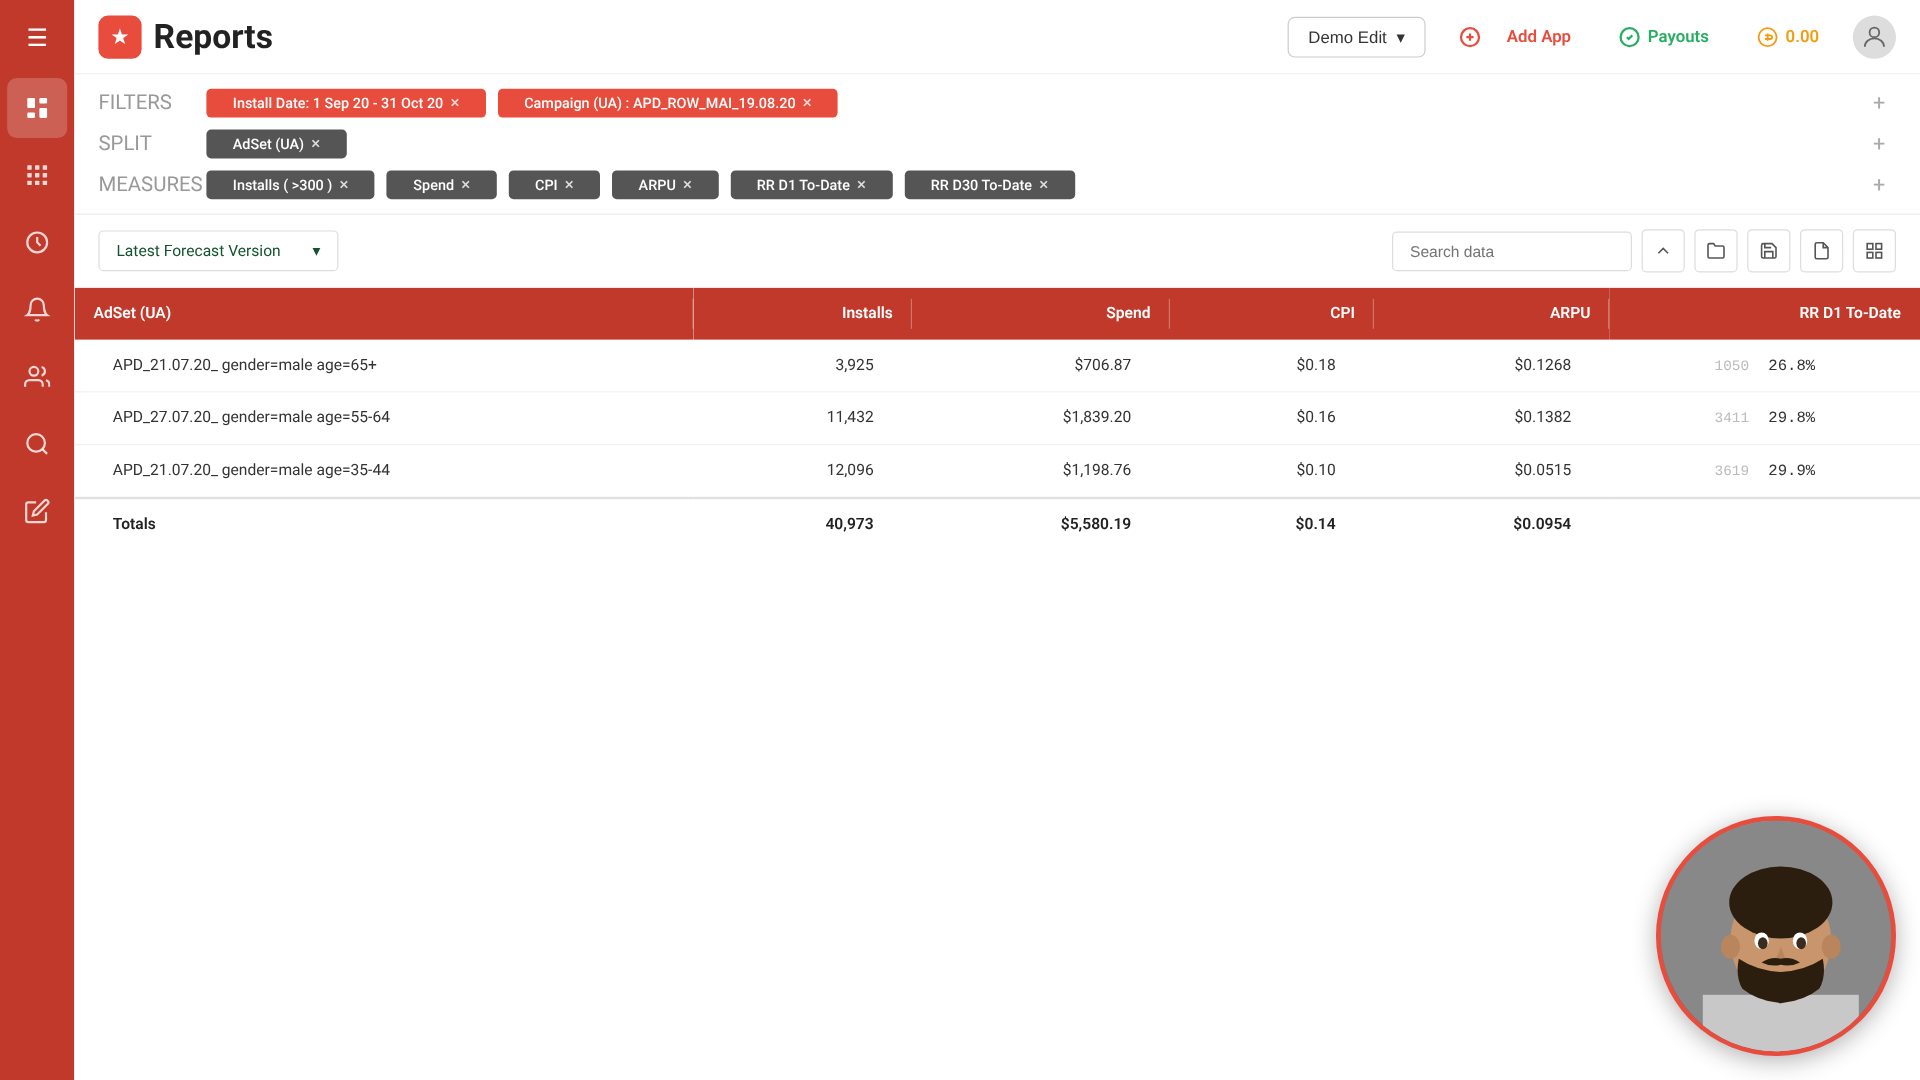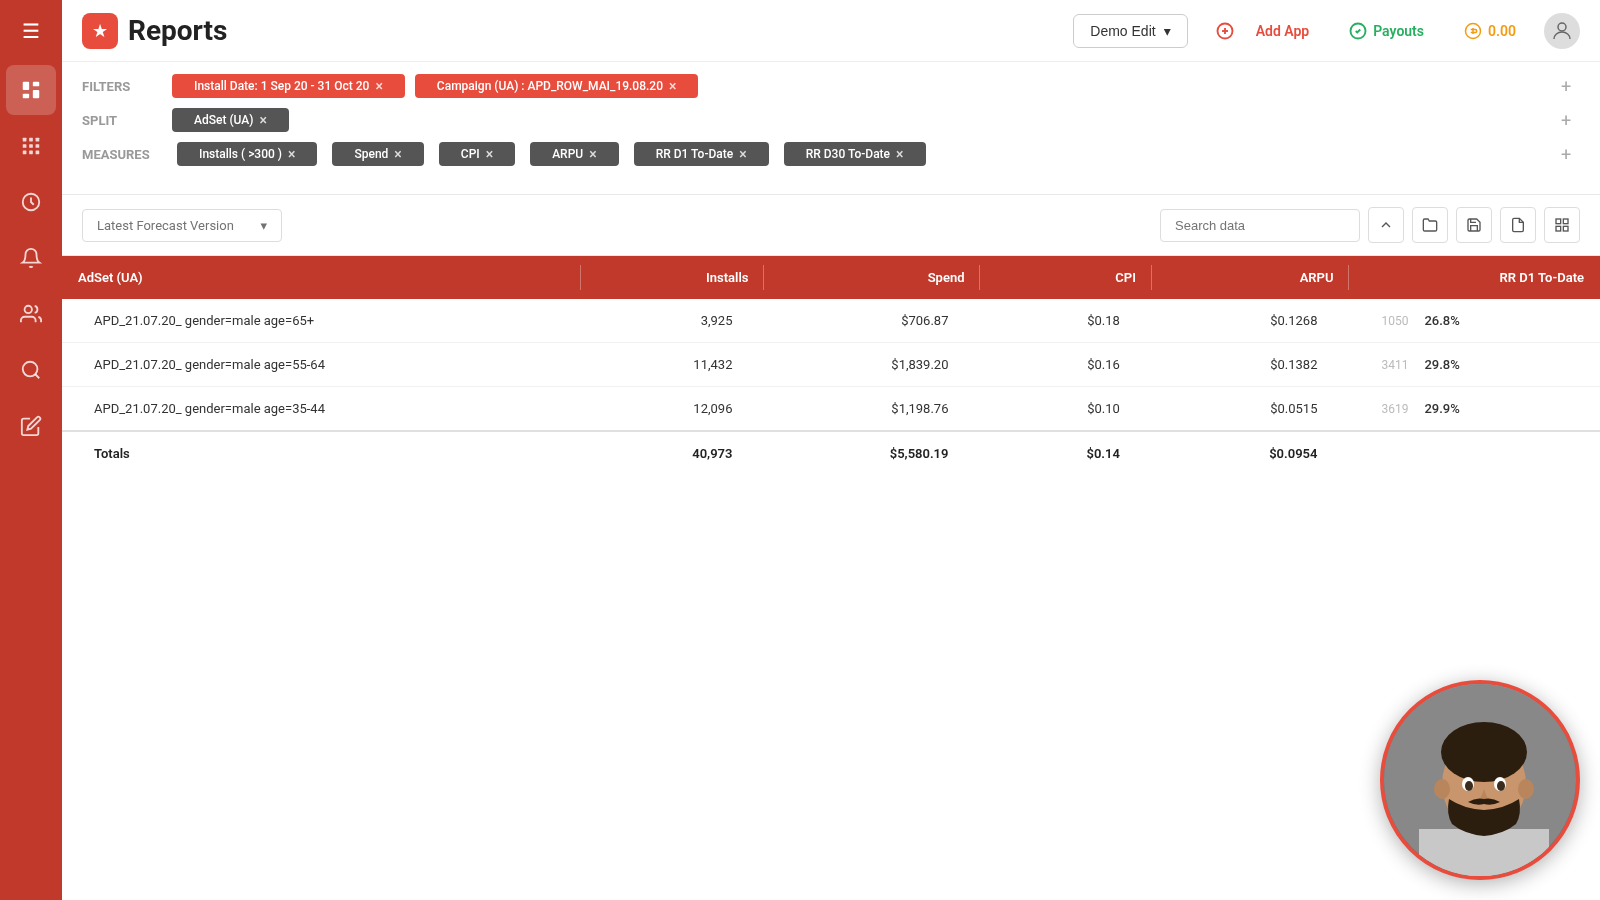--- a/index.html
+++ b/index.html
@@ -158,24 +158,24 @@
       padding: 10px 20px;
       border-bottom: 1px solid #e8e8e8;
       flex-shrink: 0;
     }
     .filter-row {
       display: flex;
       align-items: center;
       gap: 10px;
       margin-bottom: 6px;
     }
-    .filter-row:last-child { margin-bottom: 16px; gap: 15px; }
+    .filter-row:last-child { margin-bottom: 0; }
     .filter-label {
-      font-size: 13px;
-      font-weight: 700;
+      font-size: 17px;
+      font-weight: 400;
       color: #999;
       text-transform: uppercase;
       width: 80px;
       flex-shrink: 0;
     }
     .filter-chip {
       display: flex;
       align-items: center;
       gap: 6px;
       background: #e74c3c;
@@ -220,21 +220,21 @@
       border-bottom: 1px solid #e8e8e8;
       flex-shrink: 0;
     }
     .forecast-select {
       display: flex;
       align-items: center;
       border: 1px solid #ddd;
       border-radius: 4px;
       padding: 8px 14px;
       font-size: 13px;
-      color: #737373;
+      color: #14532d;
       cursor: pointer;
       background: white;
       gap: 24px;
       min-width: 200px;
     }
     .toolbar-actions {
       display: flex;
       align-items: center;
       gap: 8px;
       margin-left: 40px;
@@ -299,22 +299,23 @@
       font-size: 13px;
       color: #333;
       border-bottom: 1px solid #f0f0f0;
       white-space: nowrap;
     }
     td.right { text-align: right; }
 
     .rr-cell {
       display: flex;
       align-items: center;
-      justify-content: flex-start;
+      justify-content: center;
       gap: 16px;
+      font-family: Liberation Mono, monospace;
     }
     .rr-num {
       color: #bbb;
       font-size: 12px;
     }
     .rr-pct {
       color: #333;
       font-weight: 500;
     }
 
@@ -590,21 +591,21 @@
     <td class="right">$0.18</td>
     <td class="right">$0.1268</td>
     <td>
       <div class="rr-cell">
         <span class="rr-num">1050</span>
         <span class="rr-pct">26.8%</span>
       </div>
     </td>
   </tr>
             <tr>
-    <td>APD_21.07.20_ gender=male age=55-64</td>
+    <td>APD_27.07.20_ gender=male age=55-64</td>
     <td class="right">11,432</td>
     <td class="right">$1,839.20</td>
     <td class="right">$0.16</td>
     <td class="right">$0.1382</td>
     <td>
       <div class="rr-cell">
         <span class="rr-num">3411</span>
         <span class="rr-pct">29.8%</span>
       </div>
     </td>

